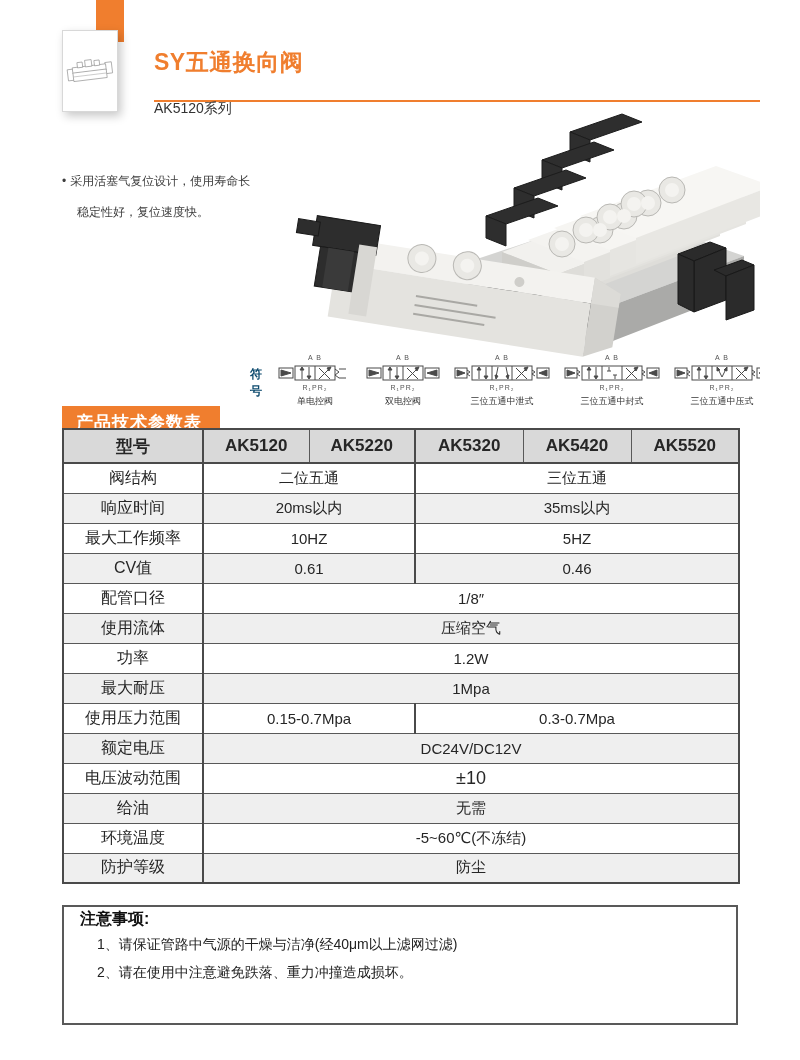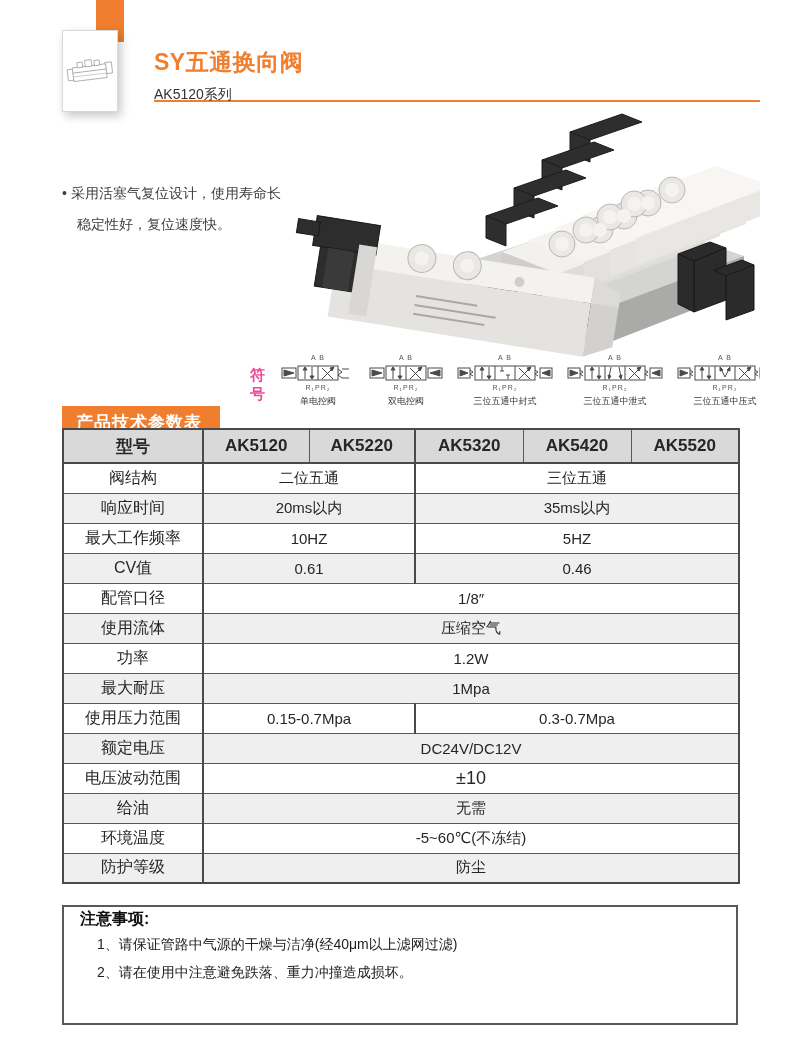--- a/index.html
+++ b/index.html
@@ -14,35 +14,35 @@
   html,body{background:#fff;}
   body{font-family:"Liberation Sans","DejaVu Sans",sans-serif;color:var(--text);}
   .page{position:relative;width:760px;height:1060px;background:#fff;overflow:hidden;}
 
   
   .orange-tab{position:absolute;left:96px;top:0;width:28px;height:42px;background:var(--accent);z-index:1;}
   .thumb-box{position:absolute;left:62px;top:30px;width:56px;height:82px;background:#fff;border:1px solid #d8d8d8;
     box-shadow:3px 4px 9px rgba(0,0,0,.22);z-index:2;display:flex;align-items:center;justify-content:center;}
   .title-block{position:absolute;left:154px;top:47px;z-index:3;}
   .page-title{color:var(--accent);font-size:23px;font-weight:bold;letter-spacing:.5px;}
-  .page-subtitle{margin-top:8px;font-size:14px;color:#333;}
+  .page-subtitle{margin-top:22px;font-size:14px;color:#333;}
   .title-rule{position:absolute;left:154px;top:100px;width:608px;height:2px;background:var(--accent);}
 
   
-  .features{position:absolute;left:62px;top:178px;font-size:14px;color:#3d3d3d;line-height:31px;z-index:4;}
+  .features{position:absolute;left:62px;top:166px;font-size:12px;color:#3d3d3d;line-height:31px;z-index:4;}
   .features .cont{padding-left:15px;}
   .bullet{margin-right:4px;}
 
   
   .img-single{position:absolute;left:268px;top:196px;z-index:2;}
   .img-manifold{position:absolute;left:442px;top:104px;z-index:1;}
 
   
   .symbols-row{position:absolute;left:250px;top:354px;width:512px;display:flex;align-items:flex-start;gap:14px;z-index:5;}
-  .symbols-label{font-size:15px;font-weight:bold;color:#ec4899;margin-top:12px;margin-right:2px;}
+  .symbols-label{font-size:12px;font-weight:bold;color:#0c4a6e;margin-top:12px;margin-right:2px;}
   .symbol-item{display:flex;flex-direction:column;align-items:center;}
   .sym-ports-top,.sym-ports-bottom{font-size:7px;color:#555;line-height:8px;letter-spacing:1px;}
   .symbol-caption{margin-top:3px;font-size:9px;color:#333;white-space:nowrap;}
   .symbol-item svg{display:block;}
 
   
   .section-badge{position:absolute;left:62px;top:406px;background:var(--accent);color:#fff;
     font-size:17px;font-weight:bold;padding:5px 18px 6px 14px;letter-spacing:1px;text-decoration:underline;}
 
   
@@ -244,20 +244,50 @@
             <path d="M31 17 l-2 -3 4 0 Z" fill="#4a4a4a"></path>
           <line x1="41" y1="17" x2="52" y2="6"></line>
             <path d="M53 5 l-4 1 2 3 Z" fill="#4a4a4a"></path>
           <line x1="52" y1="17" x2="41" y2="6"></line>
           <rect x="59" y="6" width="14" height="10"></rect>
             <path d="M71 8 L61 11 L71 14 Z" fill="#4a4a4a"></path>
         </g>
       </svg>
       <div class="sym-ports-bottom">R₁PR₂</div>
       <div class="symbol-caption">双电控阀</div>
+    </div>
+
+    <div class="symbol-item">
+      <div class="sym-ports-top">A B</div>
+      <svg width="96" height="22" viewBox="0 0 96 22">
+        <g stroke="#4a4a4a" fill="none" stroke-width="1">
+          <rect x="1" y="6" width="12" height="10"></rect>
+            <path d="M3 8 L11 11 L3 14 Z" fill="#4a4a4a"></path>
+          <path d="M13 8 l3 2 -3 2 3 2"></path>
+          <rect x="18" y="4" width="60" height="14"></rect>
+            <line x1="38" y1="4" x2="38" y2="18"></line>
+            <line x1="58" y1="4" x2="58" y2="18"></line>
+          <line x1="25" y1="17" x2="25" y2="6"></line>
+            <path d="M25 5 l-2 3 4 0 Z" fill="#4a4a4a"></path>
+          <line x1="32" y1="5" x2="32" y2="16"></line>
+            <path d="M32 17 l-2 -3 4 0 Z" fill="#4a4a4a"></path>
+          <line x1="44" y1="5" x2="42" y2="15"></line>
+            <path d="M42 17 l-1 -4 3 1 Z" fill="#4a4a4a"></path>
+          <line x1="52" y1="5" x2="54" y2="15"></line>
+            <path d="M54 17 l-2 -3 3 -1 Z" fill="#4a4a4a"></path>
+          <line x1="62" y1="17" x2="73" y2="6"></line>
+            <path d="M74 5 l-4 1 2 3 Z" fill="#4a4a4a"></path>
+          <line x1="73" y1="17" x2="62" y2="6"></line>
+          <path d="M78 8 l3 2 -3 2 3 2"></path>
+          <rect x="83" y="6" width="12" height="10"></rect>
+            <path d="M93 8 L85 11 L93 14 Z" fill="#4a4a4a"></path>
+        </g>
+      </svg>
+      <div class="sym-ports-bottom">R₁PR₂</div>
+      <div class="symbol-caption">三位五通中泄式</div>
     </div>
 
     <div class="symbol-item">
       <div class="sym-ports-top">A B</div>
       <svg width="96" height="22" viewBox="0 0 96 22">
         <g stroke="#4a4a4a" fill="none" stroke-width="1">
           <rect x="1" y="6" width="12" height="10"></rect>
             <path d="M3 8 L11 11 L3 14 Z" fill="#4a4a4a"></path>
           <path d="M13 8 l3 2 -3 2 3 2"></path>
           <rect x="18" y="4" width="60" height="14"></rect>
@@ -290,50 +320,20 @@
           <rect x="1" y="6" width="12" height="10"></rect>
             <path d="M3 8 L11 11 L3 14 Z" fill="#4a4a4a"></path>
           <path d="M13 8 l3 2 -3 2 3 2"></path>
           <rect x="18" y="4" width="60" height="14"></rect>
             <line x1="38" y1="4" x2="38" y2="18"></line>
             <line x1="58" y1="4" x2="58" y2="18"></line>
           <line x1="25" y1="17" x2="25" y2="6"></line>
             <path d="M25 5 l-2 3 4 0 Z" fill="#4a4a4a"></path>
           <line x1="32" y1="5" x2="32" y2="16"></line>
             <path d="M32 17 l-2 -3 4 0 Z" fill="#4a4a4a"></path>
-          <line x1="44" y1="5" x2="42" y2="15"></line>
-            <path d="M42 17 l-1 -4 3 1 Z" fill="#4a4a4a"></path>
-          <line x1="52" y1="5" x2="54" y2="15"></line>
-            <path d="M54 17 l-2 -3 3 -1 Z" fill="#4a4a4a"></path>
-          <line x1="62" y1="17" x2="73" y2="6"></line>
-            <path d="M74 5 l-4 1 2 3 Z" fill="#4a4a4a"></path>
-          <line x1="73" y1="17" x2="62" y2="6"></line>
-          <path d="M78 8 l3 2 -3 2 3 2"></path>
-          <rect x="83" y="6" width="12" height="10"></rect>
-            <path d="M93 8 L85 11 L93 14 Z" fill="#4a4a4a"></path>
-        </g>
-      </svg>
-      <div class="sym-ports-bottom">R₁PR₂</div>
-      <div class="symbol-caption">三位五通中泄式</div>
-    </div>
-
-    <div class="symbol-item">
-      <div class="sym-ports-top">A B</div>
-      <svg width="96" height="22" viewBox="0 0 96 22">
-        <g stroke="#4a4a4a" fill="none" stroke-width="1">
-          <rect x="1" y="6" width="12" height="10"></rect>
-            <path d="M3 8 L11 11 L3 14 Z" fill="#4a4a4a"></path>
-          <path d="M13 8 l3 2 -3 2 3 2"></path>
-          <rect x="18" y="4" width="60" height="14"></rect>
-            <line x1="38" y1="4" x2="38" y2="18"></line>
-            <line x1="58" y1="4" x2="58" y2="18"></line>
-          <line x1="25" y1="17" x2="25" y2="6"></line>
-            <path d="M25 5 l-2 3 4 0 Z" fill="#4a4a4a"></path>
-          <line x1="32" y1="5" x2="32" y2="16"></line>
-            <path d="M32 17 l-2 -3 4 0 Z" fill="#4a4a4a"></path>
           <line x1="48" y1="15" x2="44" y2="7"></line>
             <path d="M43 5 l0 4 3 -1 Z" fill="#4a4a4a"></path>
           <line x1="48" y1="15" x2="52" y2="7"></line>
             <path d="M53 5 l-3 3 3 1 Z" fill="#4a4a4a"></path>
           <line x1="62" y1="17" x2="73" y2="6"></line>
             <path d="M74 5 l-4 1 2 3 Z" fill="#4a4a4a"></path>
           <line x1="73" y1="17" x2="62" y2="6"></line>
           <path d="M78 8 l3 2 -3 2 3 2"></path>
           <rect x="83" y="6" width="12" height="10"></rect>
             <path d="M93 8 L85 11 L93 14 Z" fill="#4a4a4a"></path>

